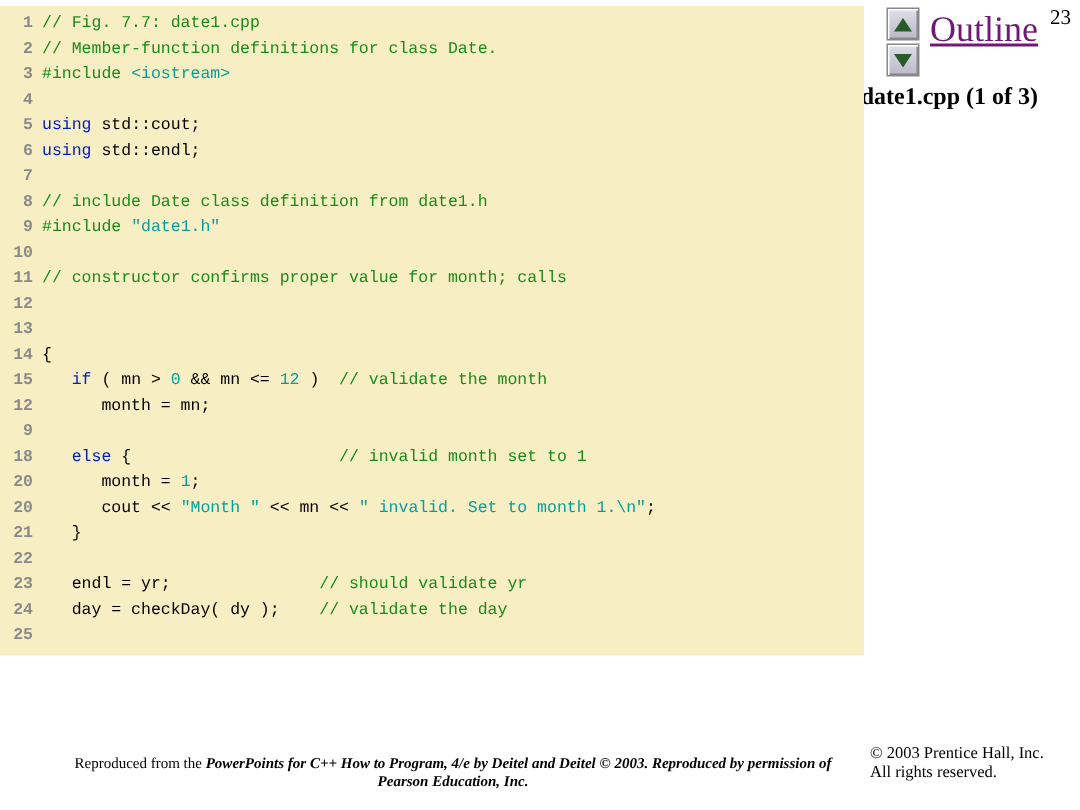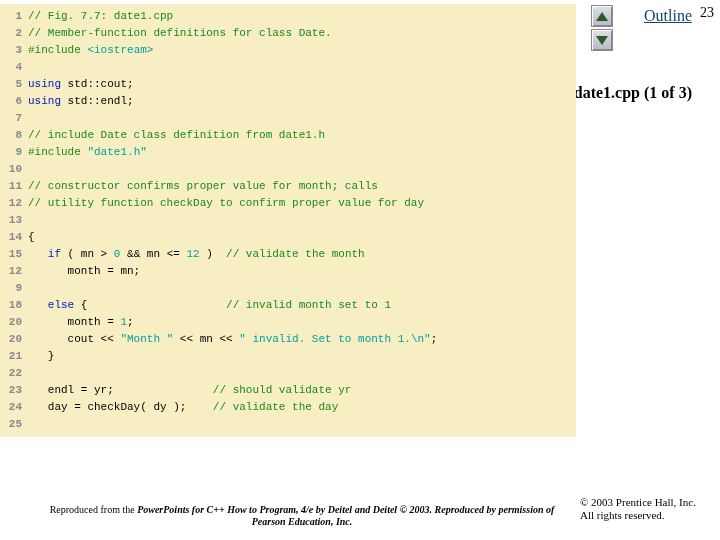--- a/index.html
+++ b/index.html
@@ -16,22 +16,22 @@
     position: absolute;
     top: 5px;
     right: 6px;
     font-size: 14px;
     color: #000;
   }
   .outline-label {
     position: absolute;
     top: 7px;
     right: 28px;
-    font-size: 16px;
-    color: #0c4a6e;
+    font-size: 24px;
+    color: #701a75;
     text-decoration: underline;
   }
   .nav-buttons {
     position: absolute;
     top: 5px;
     left: 591px;
     display: flex;
     flex-direction: column;
     gap: 2px;
   }
@@ -53,21 +53,21 @@
     border-bottom: 9px solid #2a5a2a;
   }
   .tri-down {
     width: 0; height: 0;
     border-left: 6px solid transparent;
     border-right: 6px solid transparent;
     border-top: 9px solid #2a5a2a;
   }
   .subtitle {
     position: absolute;
-    top: 84px;
+    top: 56px;
     right: 28px;
     font-size: 16px;
     font-weight: bold;
     color: #000;
     text-align: center;
   }
   .code-block {
     position: absolute;
     top: 4px;
     left: 0;
@@ -139,21 +139,21 @@
     <div class="code-line"><span class="ln">2</span><span><span class="c-comment">// Member-function definitions for class Date.</span></span></div>
     <div class="code-line"><span class="ln">3</span><span><span class="c-pp">#include </span><span class="c-str">&lt;iostream&gt;</span></span></div>
     <div class="code-line"><span class="ln">4</span><span>&nbsp;</span></div>
     <div class="code-line"><span class="ln">5</span><span><span class="c-kw">using</span><span class="c-plain"> std::cout;</span></span></div>
     <div class="code-line"><span class="ln">6</span><span><span class="c-kw">using</span><span class="c-plain"> std::endl;</span></span></div>
     <div class="code-line"><span class="ln">7</span><span>&nbsp;</span></div>
     <div class="code-line"><span class="ln">8</span><span><span class="c-comment">// include Date class definition from date1.h</span></span></div>
     <div class="code-line"><span class="ln">9</span><span><span class="c-pp">#include </span><span class="c-str">"date1.h"</span></span></div>
     <div class="code-line"><span class="ln">10</span><span>&nbsp;</span></div>
     <div class="code-line"><span class="ln">11</span><span><span class="c-comment">// constructor confirms proper value for month; calls</span></span></div>
-    <div class="code-line"><span class="ln">12</span><span><span class="c-comment">// utility function checkDay to confirm proper value for day</span></span></div>
+    <div class="code-line"><span class="ln">12</span></div>
     <div class="code-line"><span class="ln">13</span></div>
     <div class="code-line"><span class="ln">14</span><span><span class="c-plain">{</span></span></div>
     <div class="code-line"><span class="ln">15</span><span><span class="c-plain">   </span><span class="c-kw">if</span><span class="c-plain"> ( mn &gt; </span><span class="c-str">0</span><span class="c-plain"> &amp;&amp; mn &lt;= </span><span class="c-str">12</span><span class="c-plain"> )  </span><span class="c-comment">// validate the month</span></span></div>
     <div class="code-line"><span class="ln">12</span><span><span class="c-plain">      month = mn;</span></span></div>
     <div class="code-line"><span class="ln">9</span><span>&nbsp;</span></div>
     <div class="code-line"><span class="ln">18</span><span><span class="c-plain">   </span><span class="c-kw">else</span><span class="c-plain"> {                     </span><span class="c-comment">// invalid month set to 1</span></span></div>
     <div class="code-line"><span class="ln">20</span><span><span class="c-plain">      month = </span><span class="c-str">1</span><span class="c-plain">;</span></span></div>
     <div class="code-line"><span class="ln">20</span><span><span class="c-plain">      cout &lt;&lt; </span><span class="c-str">"Month "</span><span class="c-plain"> &lt;&lt; mn &lt;&lt; </span><span class="c-str">" invalid. Set to month 1.\n"</span><span class="c-plain">;</span></span></div>
     <div class="code-line"><span class="ln">21</span><span><span class="c-plain">   }</span></span></div>
     <div class="code-line"><span class="ln">22</span><span>&nbsp;</span></div>

